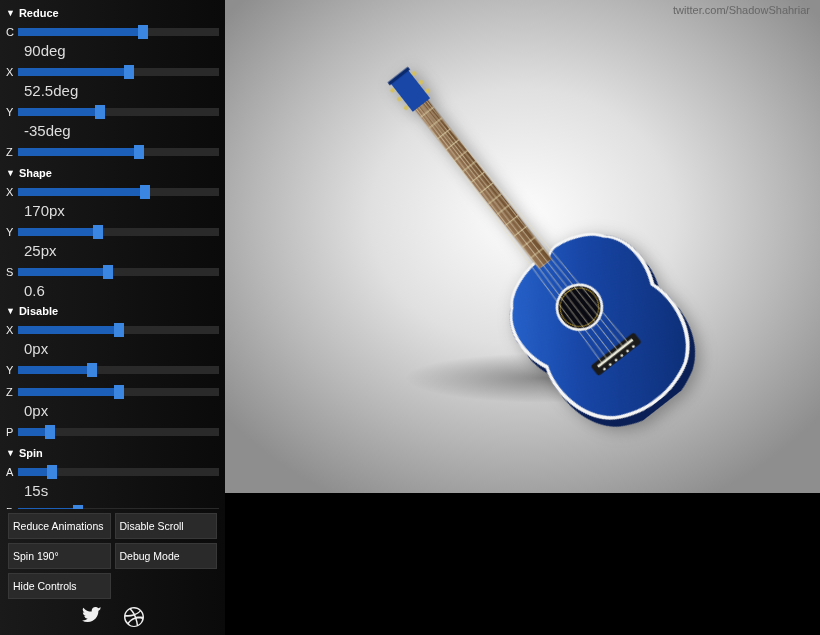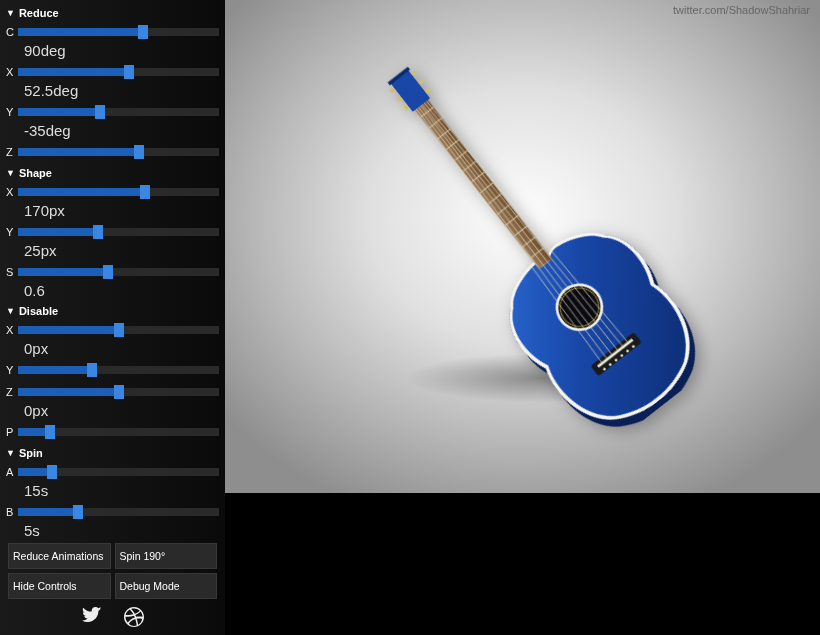--- a/index.html
+++ b/index.html
@@ -157,23 +157,24 @@
       <div class="track"></div>
       <div class="fill" style="width:30%"></div>
       <div class="thumb" style="left:30%"></div>
     </div>
   </div>
   <div class="value-row">5s</div>
     </div>
 
   <div class="btn-grid">
     <div class="btn">Reduce Animations</div>
+    <div class="btn">Disable Scroll</div>
     <div class="btn">Spin 190°</div>
+    <div class="btn">Debug Mode</div>
     <div class="btn">Hide Controls</div>
-    <div class="btn">Debug Mode</div>
   </div>
 
   <div class="social">
     <span>
       <svg viewBox="0 0 24 24">
           <path d="M23 3a10.9 10.9 0 01-3.14 1.53A4.48 4.48 0 0022.4.36a9 9 0 01-2.86 1.09A4.48 4.48 0 0016.1 0c-2.5 0-4.5 2-4.5 4.5 0 .35.04.7.11 1.03A12.8 12.8 0 011.64.83a4.5 4.5 0 001.39 6A4.4 4.4 0 011 6.3v.06c0 2.18 1.55 4 3.6 4.42a4.5 4.5 0 01-2 .08 4.5 4.5 0 004.2 3.12A9 9 0 010 16.05 12.7 12.7 0 006.88 18c8.26 0 12.78-6.84 12.78-12.78l-.01-.58A9.1 9.1 0 0023 3z"></path>
         </svg>
     </span>
     <span>
       <svg viewBox="0 0 24 24">

